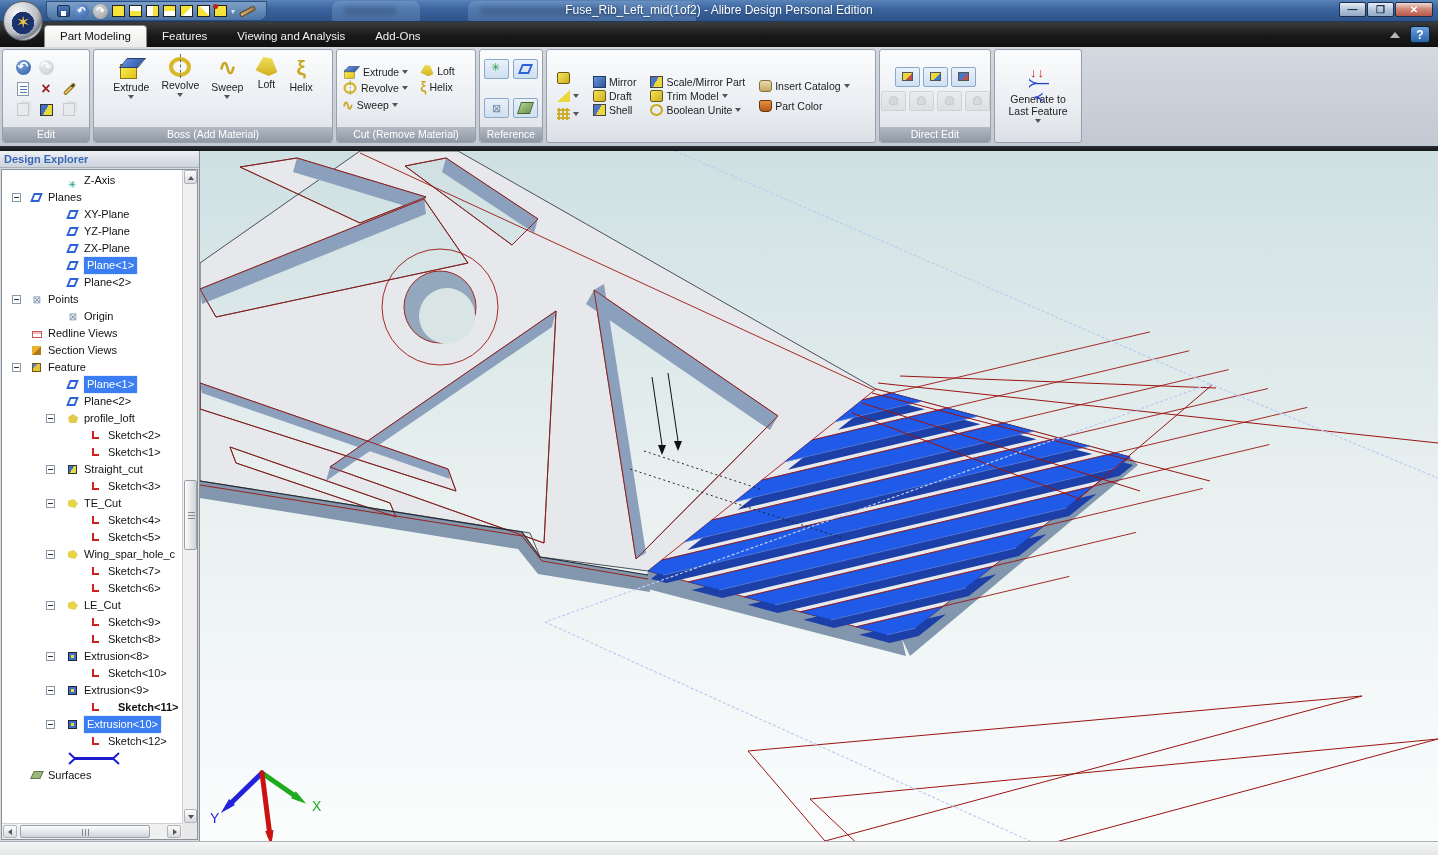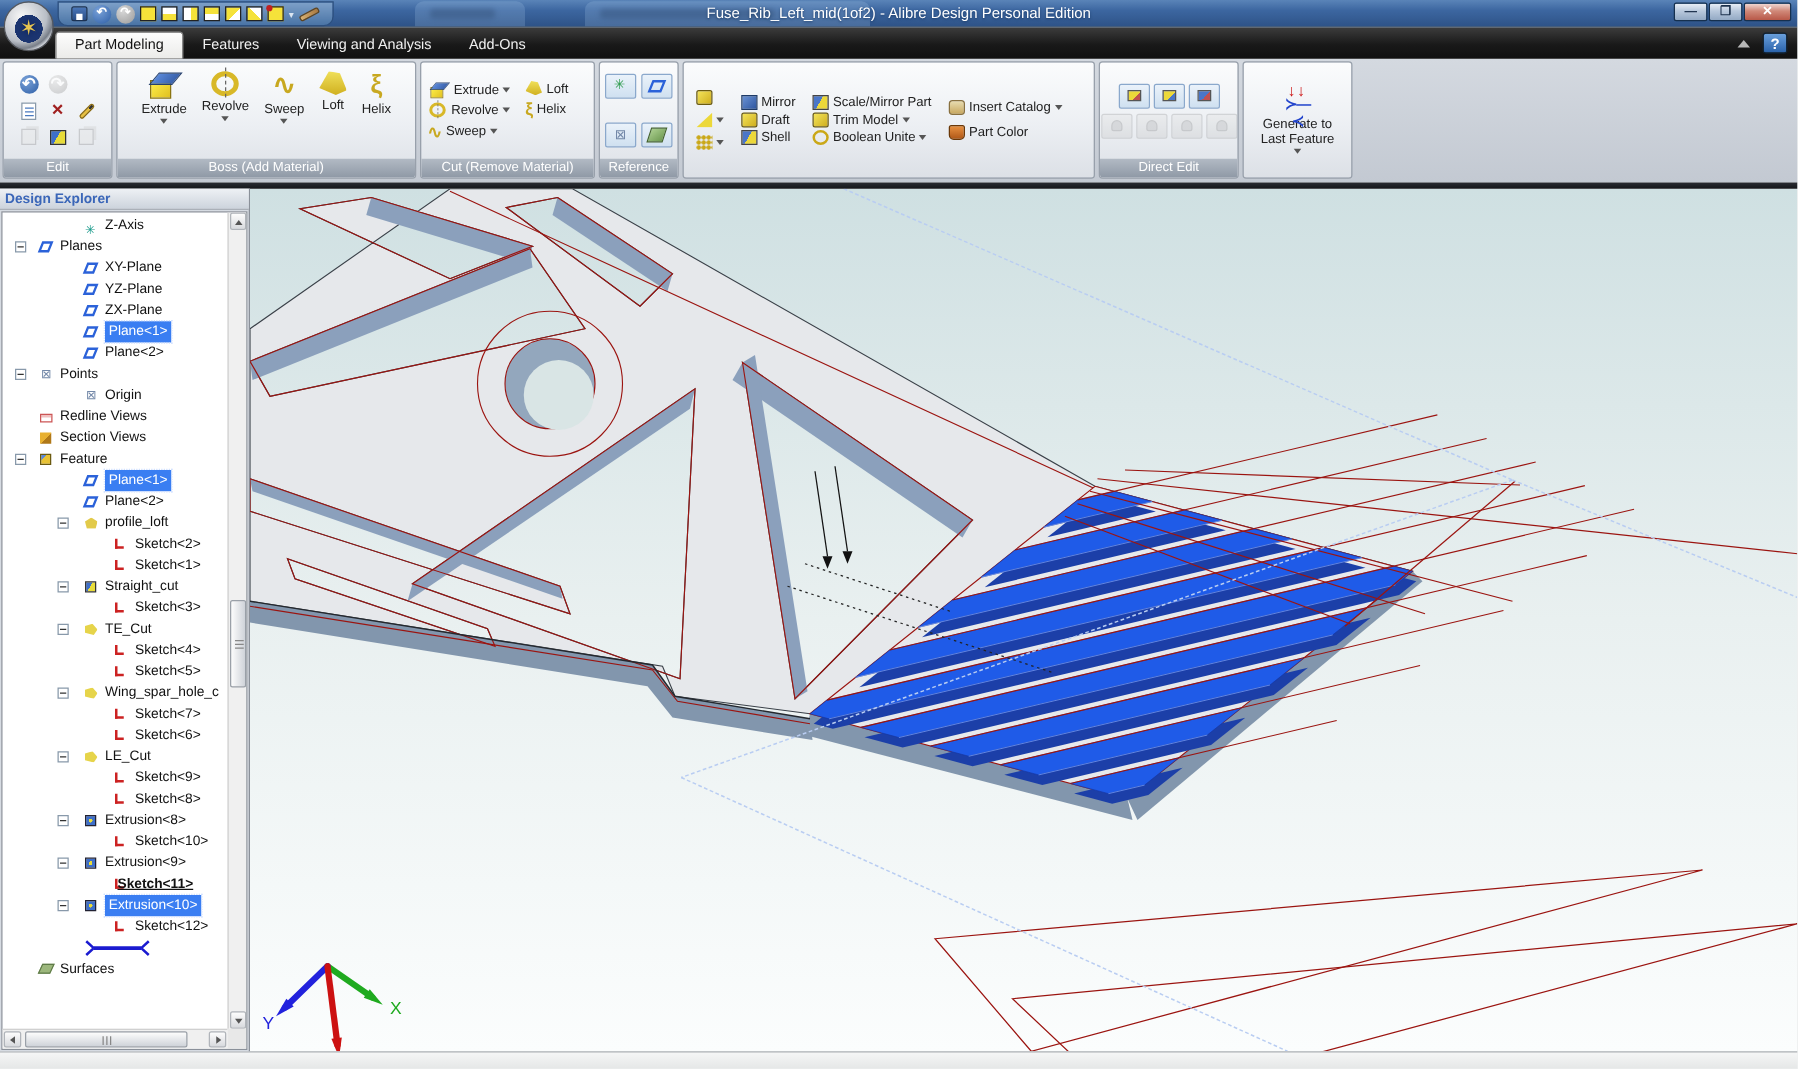--- a/index.html
+++ b/index.html
@@ -619,21 +619,21 @@
             <span class="ticon ti ti-sketch" style="left: 90px;"></span>
             <span class="tlabel" style="left: 106px;">Sketch&lt;10&gt;</span>
           </div>
           <div class="trow">
             <span class="box" style="left: 44px;"></span>
             <span class="ticon ti ti-extrusion" style="left: 66px;"></span>
             <span class="tlabel" style="left: 82px;">Extrusion&lt;9&gt;</span>
           </div>
           <div class="trow">
             <span class="ticon ti ti-sketch" style="left: 90px;"></span>
-            <span class="tlabel bold" style="left: 92px; text-decoration: underline;">Sketch&lt;11&gt;</span>
+            <span class="tlabel bold" style="left: 116px;">Sketch&lt;11&gt;</span>
           </div>
           <div class="trow">
             <span class="box" style="left: 44px;"></span>
             <span class="ticon ti ti-extrusion" style="left: 66px;"></span>
             <span class="tlabel sel" style="left: 82px;">Extrusion&lt;10&gt;</span>
           </div>
           <div class="trow">
             <span class="ticon ti ti-sketch" style="left: 90px;"></span>
             <span class="tlabel" style="left: 106px;">Sketch&lt;12&gt;</span>
           </div>

